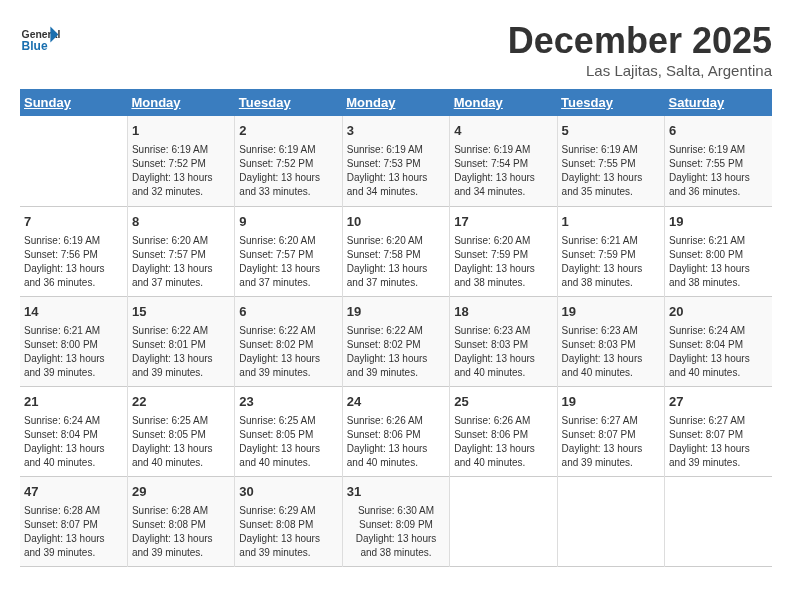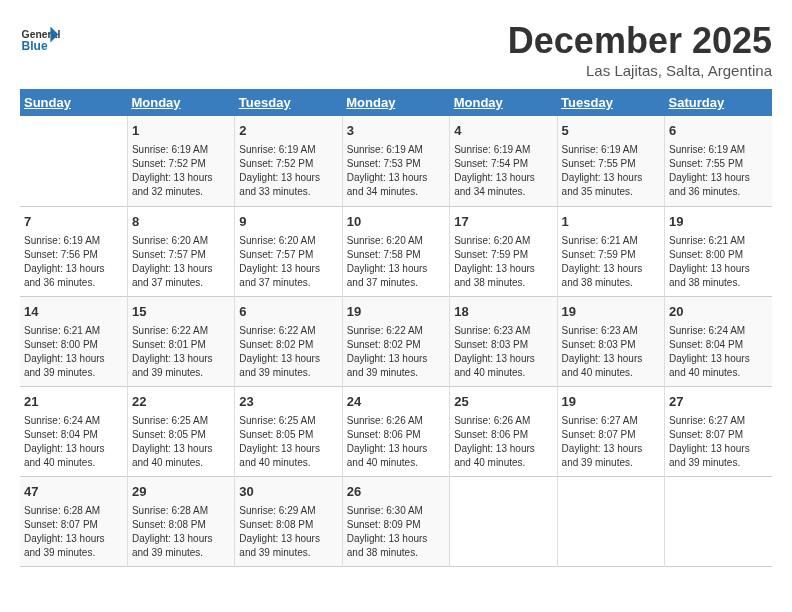--- a/index.html
+++ b/index.html
@@ -332,22 +332,22 @@
 and 39 minutes.</div>
         </td>
         <td>
           <span class="day-num">30</span>
           <div class="day-info" style="white-space: pre-line;">Sunrise: 6:29 AM
 Sunset: 8:08 PM
 Daylight: 13 hours
 and 39 minutes.</div>
         </td>
         <td>
-          <span class="day-num">26</span>
-          <div class="day-info" style="white-space: pre-line;">Sunrise: 6:30 AM
+          <span class="day-num">31</span>
+          <div class="day-info" style="white-space: pre-line; text-align: center;">Sunrise: 6:30 AM
 Sunset: 8:09 PM
 Daylight: 13 hours
 and 38 minutes.</div>
         </td>
         <td class="empty-cell"></td>
         <td class="empty-cell"></td>
         <td class="empty-cell"></td>
       </tr>
     </tbody>
 </table>

